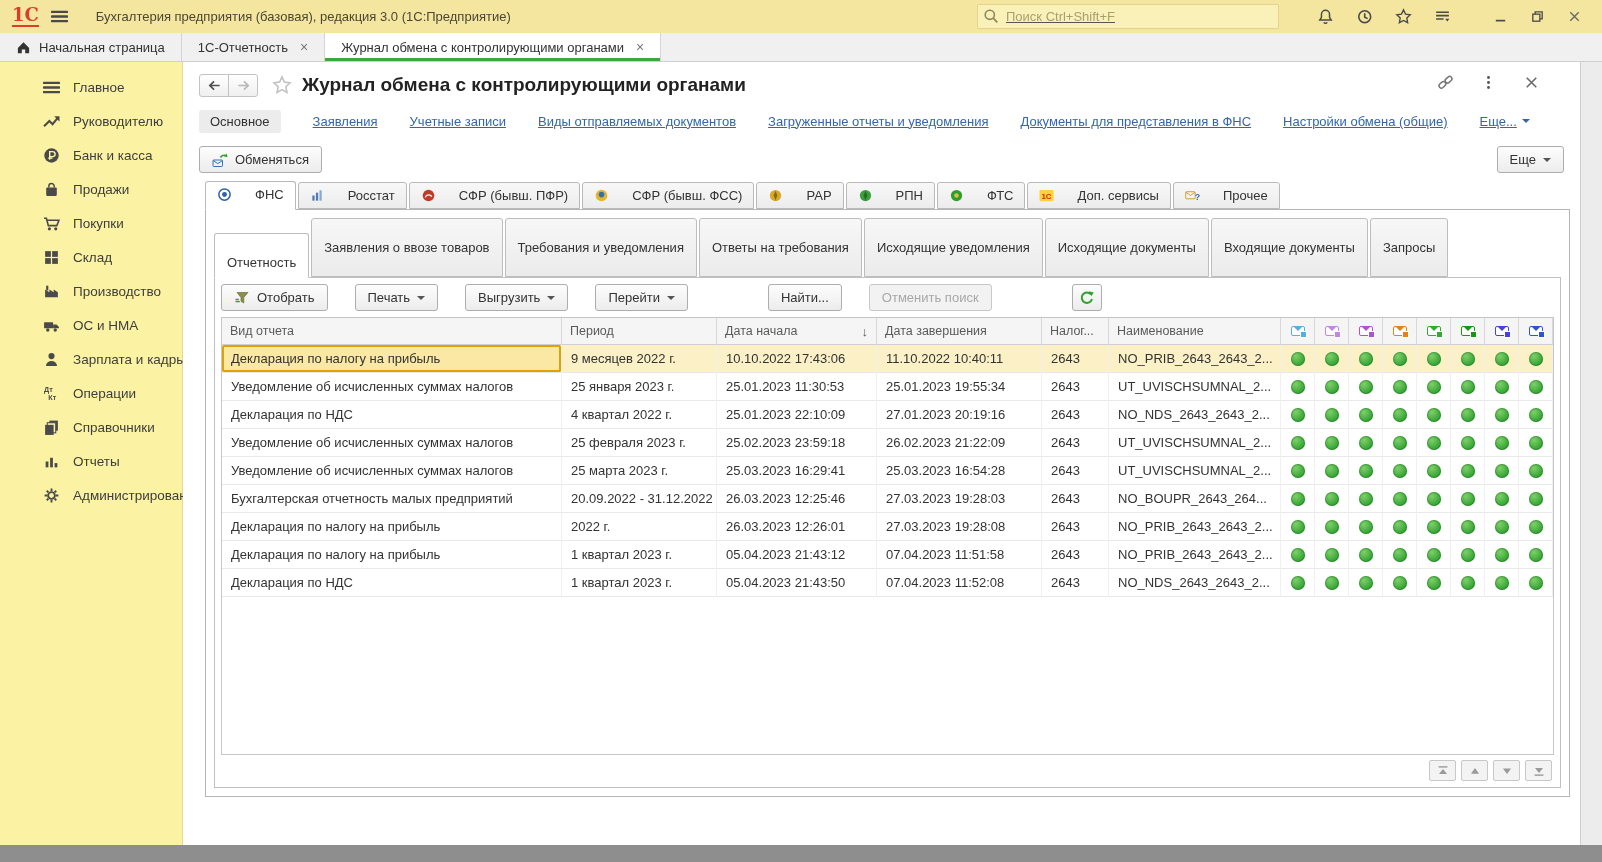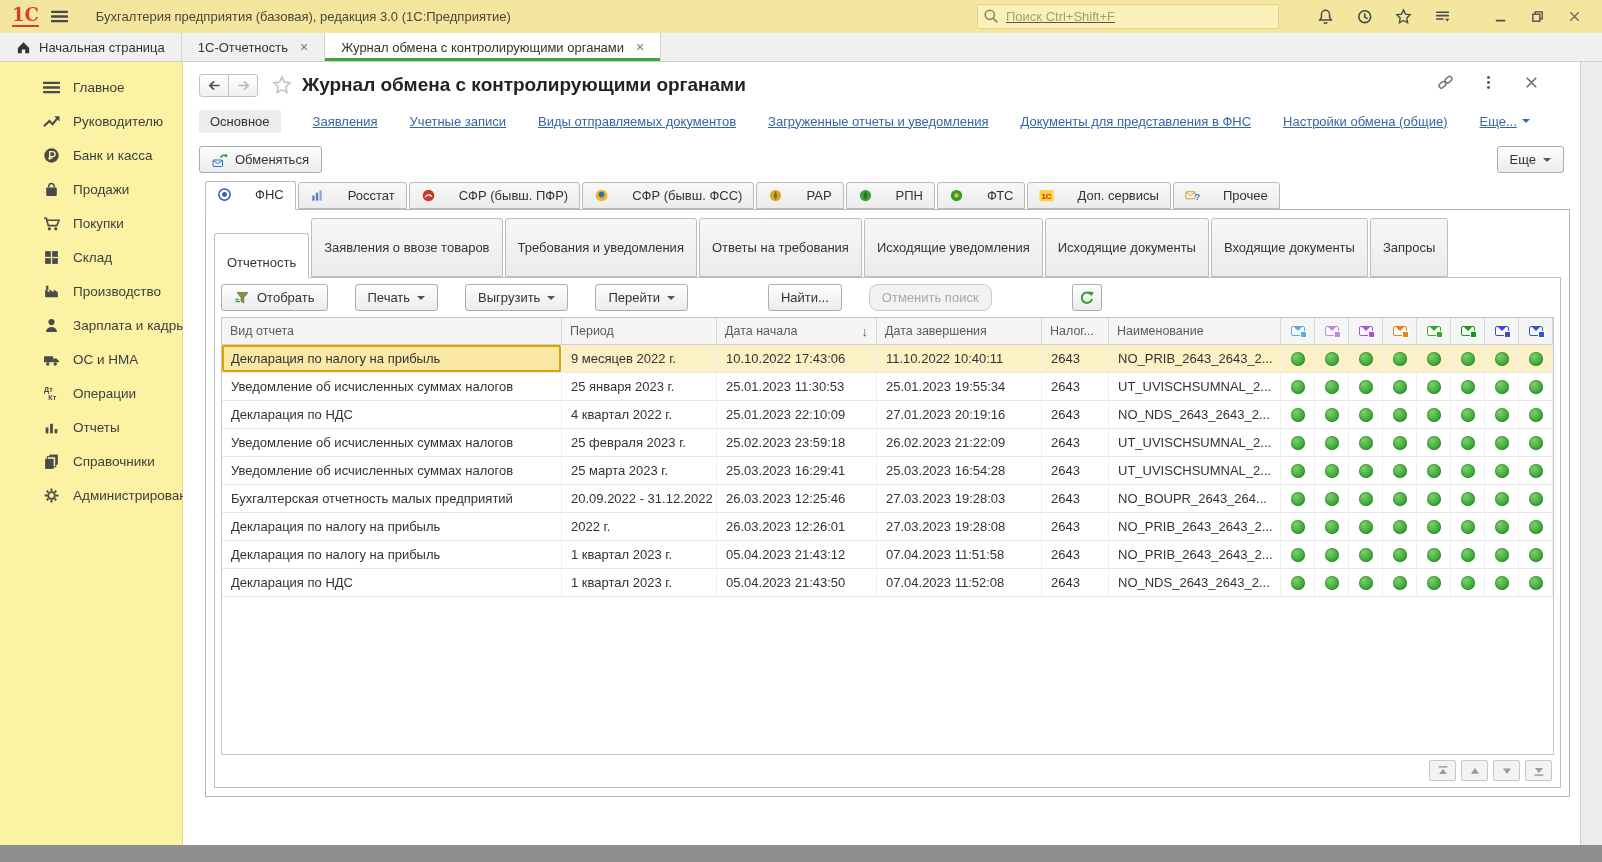--- a/index.html
+++ b/index.html
@@ -51,21 +51,21 @@
 
   .nav-links{display:flex;align-items:center;gap:32px;margin:10px 16px 0 16px;height:26px;}
   .nav-link{font-size:13px;color:var(--link);text-decoration:underline;cursor:pointer;white-space:nowrap;display:flex;align-items:center;gap:5px;}
   .nav-link.active{background:#ECECEC;color:#333;text-decoration:none;padding:4px 11px;border-radius:3px;}
   .caret{width:0;height:0;border-left:4px solid transparent;border-right:4px solid transparent;border-top:4px solid #555;display:inline-block;}
   .caret.blue{border-top-color:var(--link);}
 
   .action-row{display:flex;align-items:center;justify-content:space-between;margin:12px 16px 0 16px;}
   .btn{display:inline-flex;align-items:center;gap:7px;padding:0 12px;height:27px;border:1px solid #ADADAD;border-radius:3px;background:linear-gradient(#FDFDFD,#ECECEC);color:#333;font-size:13px;cursor:pointer;box-sizing:border-box;white-space:nowrap;}
   .btn .ic{width:16px;height:16px;}
-  .btn.disabled{color:#A8A8A8;background:#F2F2F2;border-color:#C8C8C8;cursor:default;border-radius:9px;}
+  .btn.disabled{color:#A8A8A8;background:#F2F2F2;border-color:#C8C8C8;cursor:default;}
 
   
   .agency-tabs{display:flex;align-items:flex-end;margin:8px 0 0 22px;position:relative;z-index:3;}
   .gtab{display:flex;align-items:center;gap:23px;border:1px solid #B9B9B9;border-radius:3px 3px 0 0;background:linear-gradient(#F8F8F8,#ECECEC);padding:5px 11px;margin-right:2px;font-size:13px;color:#333;cursor:pointer;position:relative;white-space:nowrap;}
   .gtab.active{background:#fff;margin-bottom:-1px;padding-bottom:7px;border-bottom:1px solid #fff;}
   .gt-icon{width:15px;height:15px;flex:0 0 auto;}
   .outer-panel{margin:0 10px 0 22px;border:1px solid #B5B5B5;height:588px;background:#fff;display:flex;flex-direction:column;box-sizing:border-box;position:relative;z-index:1;}
 
   .section-tabs{display:flex;align-items:flex-end;margin:8px 8px 0 8px;position:relative;z-index:3;}
   .stab{border:1px solid #BDBDBD;border-radius:3px 3px 0 0;background:linear-gradient(#F7F7F7,#EBEBEB);padding:21px 12px;margin-right:2px;font-size:13px;color:#333;cursor:pointer;white-space:nowrap;text-align:center;}
@@ -269,69 +269,69 @@
               <path d="M2 13.5 V6 l4 2.6 V6 l4 2.6 V6 l4 2.6 V13.5 Z"></path>
               <rect x="3" y="2.5" width="2" height="4.5"></rect>
             </svg>
           </span>
     <span class="si-label">Производство</span>
   </div>
 
   <div class="side-item">
     <span class="ic si">
             <svg viewBox="0 0 16 16" fill="#4a4a4a">
-              <circle cx="8" cy="4.8" r="2.9"></circle>
-              <path d="M2.8 14 a5.2 4.6 0 0 1 10.4 0 Z"></path>
-            </svg>
-          </span>
-    <span class="si-label">Зарплата и кадры</span>
-  </div>
-
-  <div class="side-item">
-    <span class="ic si">
-            <svg viewBox="0 0 16 16" fill="#4a4a4a">
               <rect x="1" y="5" width="8.5" height="5.5" rx="0.5"></rect>
               <path d="M9.5 7 h3.2 l2.3 2.3 V10.5 h-5.5 Z"></path>
               <circle cx="4.5" cy="12.3" r="1.6"></circle>
               <circle cx="11.5" cy="12.3" r="1.6"></circle>
             </svg>
           </span>
     <span class="si-label">ОС и НМА</span>
   </div>
 
   <div class="side-item">
     <span class="ic si">
+            <svg viewBox="0 0 16 16" fill="#4a4a4a">
+              <circle cx="8" cy="4.8" r="2.9"></circle>
+              <path d="M2.8 14 a5.2 4.6 0 0 1 10.4 0 Z"></path>
+            </svg>
+          </span>
+    <span class="si-label">Зарплата и кадры</span>
+  </div>
+
+  <div class="side-item">
+    <span class="ic si">
             <svg viewBox="0 0 16 16">
               <text x="1" y="7" font-size="6.8" font-weight="bold" fill="#4a4a4a">Дт</text>
               <text x="5" y="14.5" font-size="6.8" font-weight="bold" fill="#4a4a4a">Кт</text>
             </svg>
           </span>
     <span class="si-label">Операции</span>
+  </div>
+
+  <div class="side-item">
+    <span class="ic si">
+            <svg viewBox="0 0 16 16">
+              <rect x="6" y="1.5" width="8" height="9.5" fill="#4a4a4a"></rect>
+              <rect x="4" y="3.5" width="8" height="9.5" fill="#FBF3A3" stroke="#4a4a4a"></rect>
+              <rect x="2" y="5.5" width="8" height="9.5" fill="#4a4a4a"></rect>
+            </svg>
+          </span>
+    <span class="si-label">Справочники</span>
   </div>
 
   <div class="side-item">
     <span class="ic si">
             <svg viewBox="0 0 16 16" fill="#4a4a4a">
               <rect x="2.5" y="8" width="2.6" height="5.5"></rect>
               <rect x="6.7" y="4.5" width="2.6" height="9"></rect>
               <rect x="10.9" y="9.5" width="2.6" height="4"></rect>
             </svg>
           </span>
     <span class="si-label">Отчеты</span>
-  </div>
-
-  <div class="side-item">
-    <span class="ic si">
-            <svg viewBox="0 0 16 16">
-              <rect x="6" y="1.5" width="8" height="9.5" fill="#4a4a4a"></rect>
-              <rect x="4" y="3.5" width="8" height="9.5" fill="#FBF3A3" stroke="#4a4a4a"></rect>
-              <rect x="2" y="5.5" width="8" height="9.5" fill="#4a4a4a"></rect>
-            </svg>
-          </span>
-    <span class="si-label">Справочники</span>
   </div>
 
   <div class="side-item">
     <span class="ic si">
             <svg viewBox="0 0 16 16">
               <g stroke="#4a4a4a" stroke-width="1.8" fill="none">
                 <circle cx="8" cy="8" r="3.2"></circle>
                 <path d="M8 1.5 V3.8 M8 12.2 V14.5 M1.5 8 H3.8 M12.2 8 H14.5 M3.5 3.5 L5.1 5.1 M10.9 10.9 L12.5 12.5 M12.5 3.5 L10.9 5.1 M5.1 10.9 L3.5 12.5"></path>
               </g>
             </svg>

